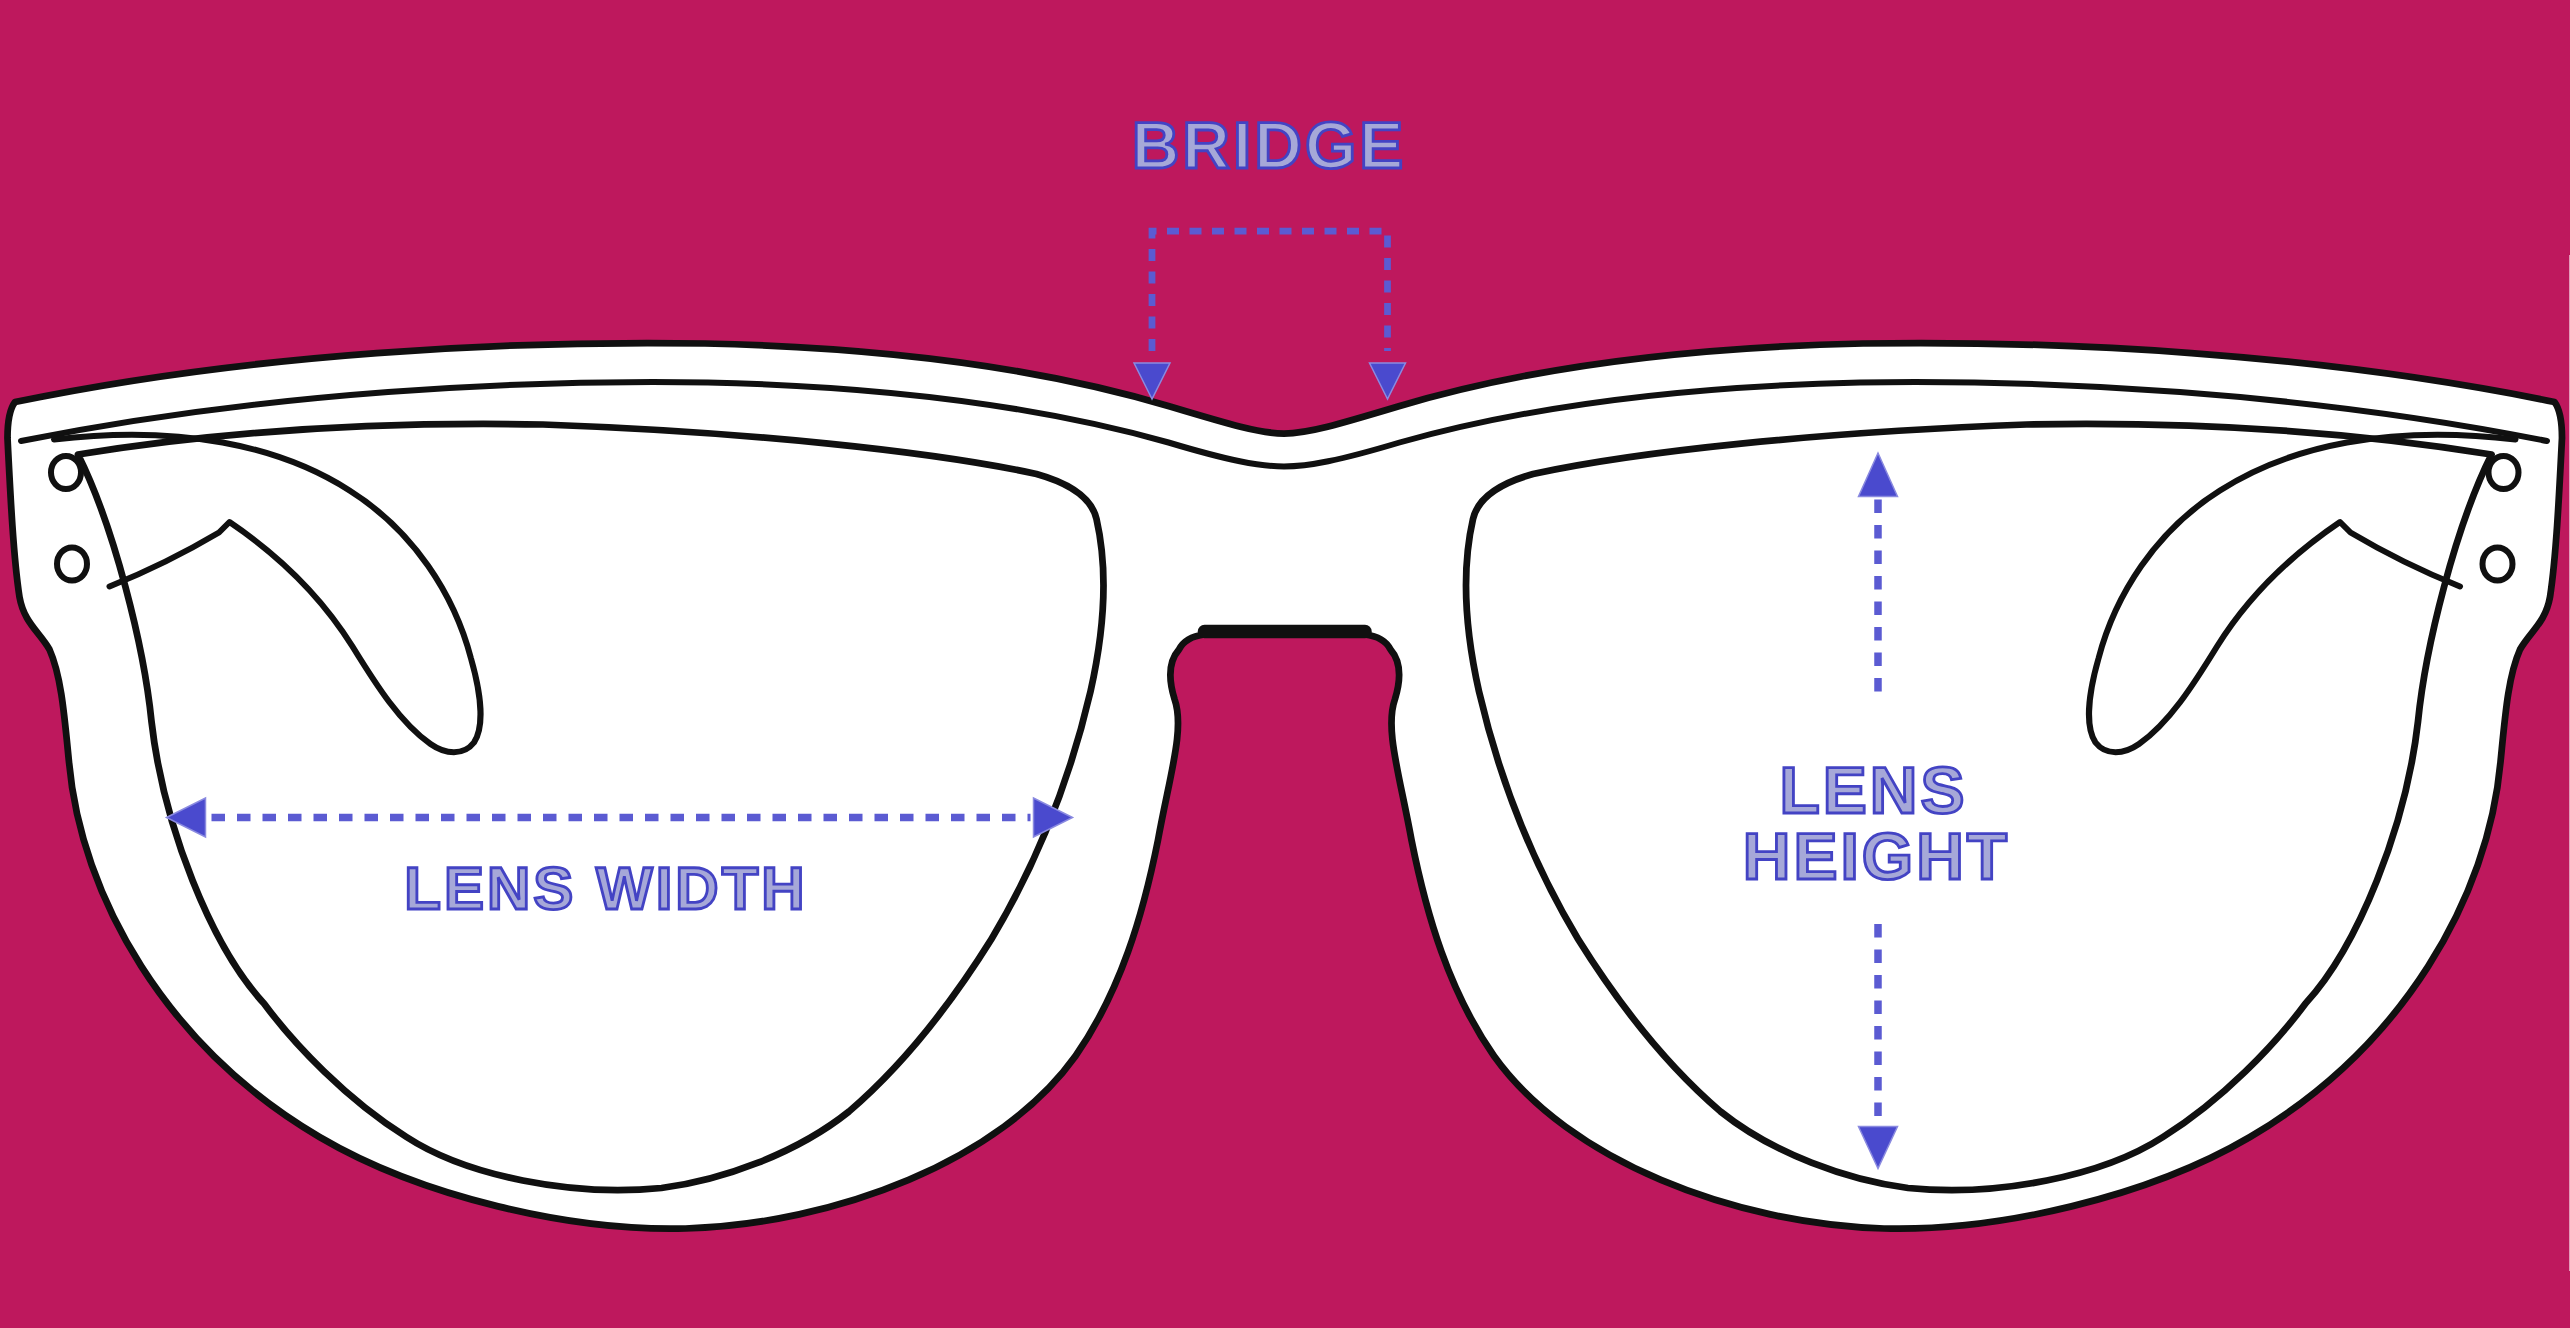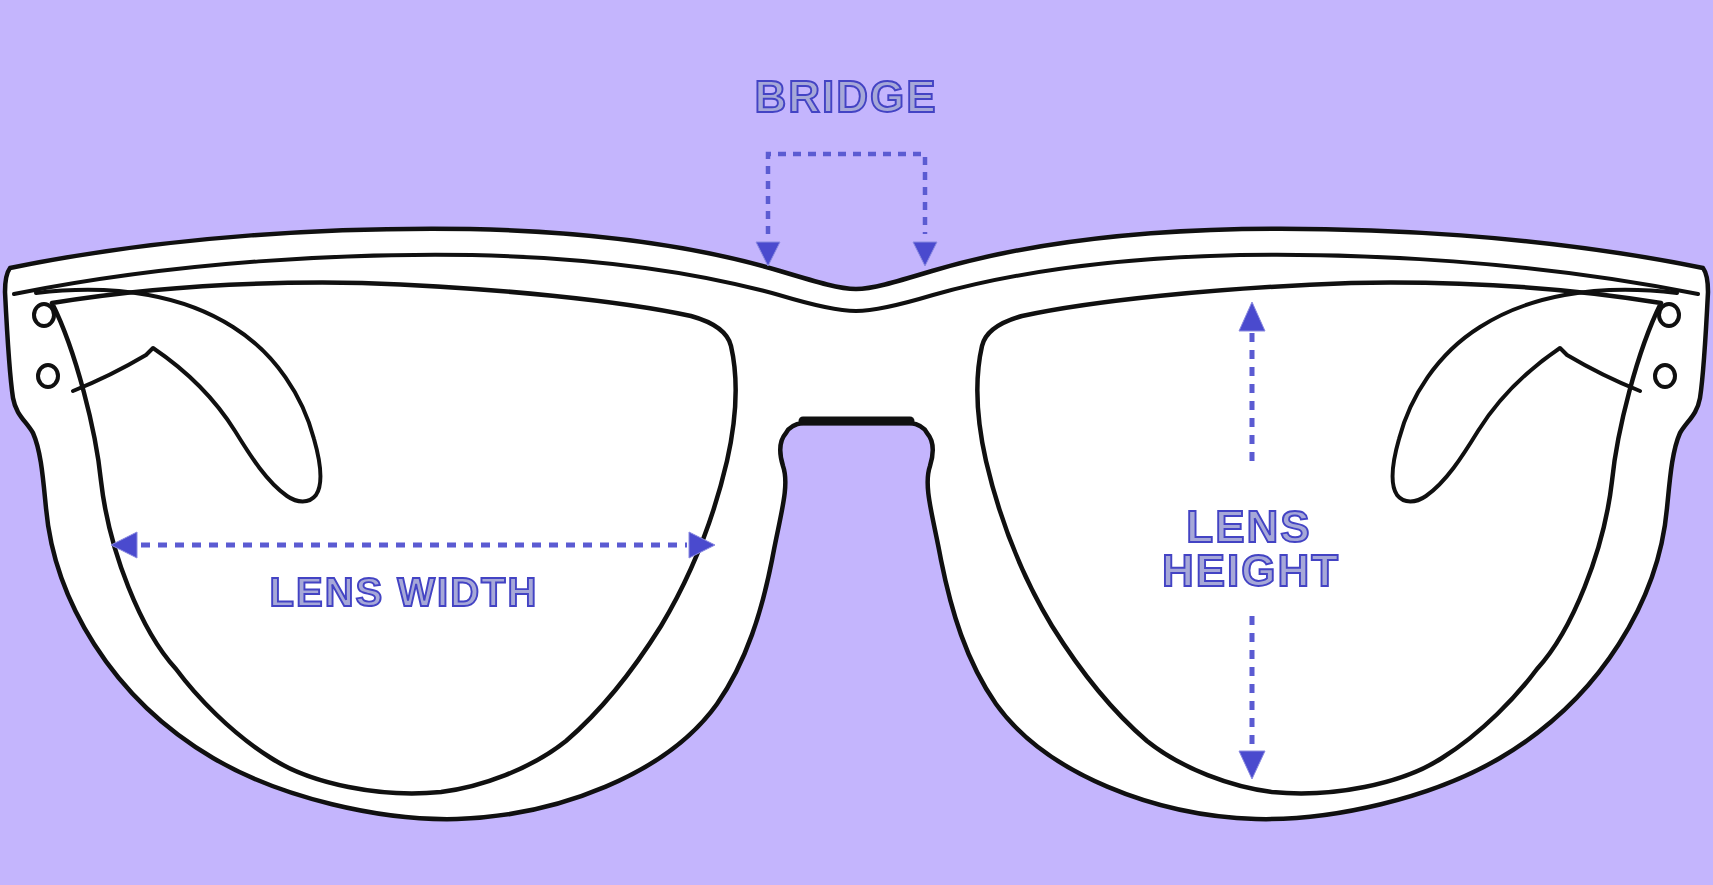--- a/index.html
+++ b/index.html
@@ -4,21 +4,21 @@
 <style>
   html, body {
     margin: 0;
     padding: 0;
     background: #ffffff;
   }
   .stage {
     position: relative;
     width: 1713px;
     height: 885px;
-    background: #c4b5fd;
+    background: #be185d;
     overflow: hidden;
     font-family: "Liberation Sans", sans-serif;
   }
   svg { display: block; }
 
   .frame-line {
     fill: none;
     stroke: #101010;
     stroke-width: 4.5;
     stroke-linecap: round;

